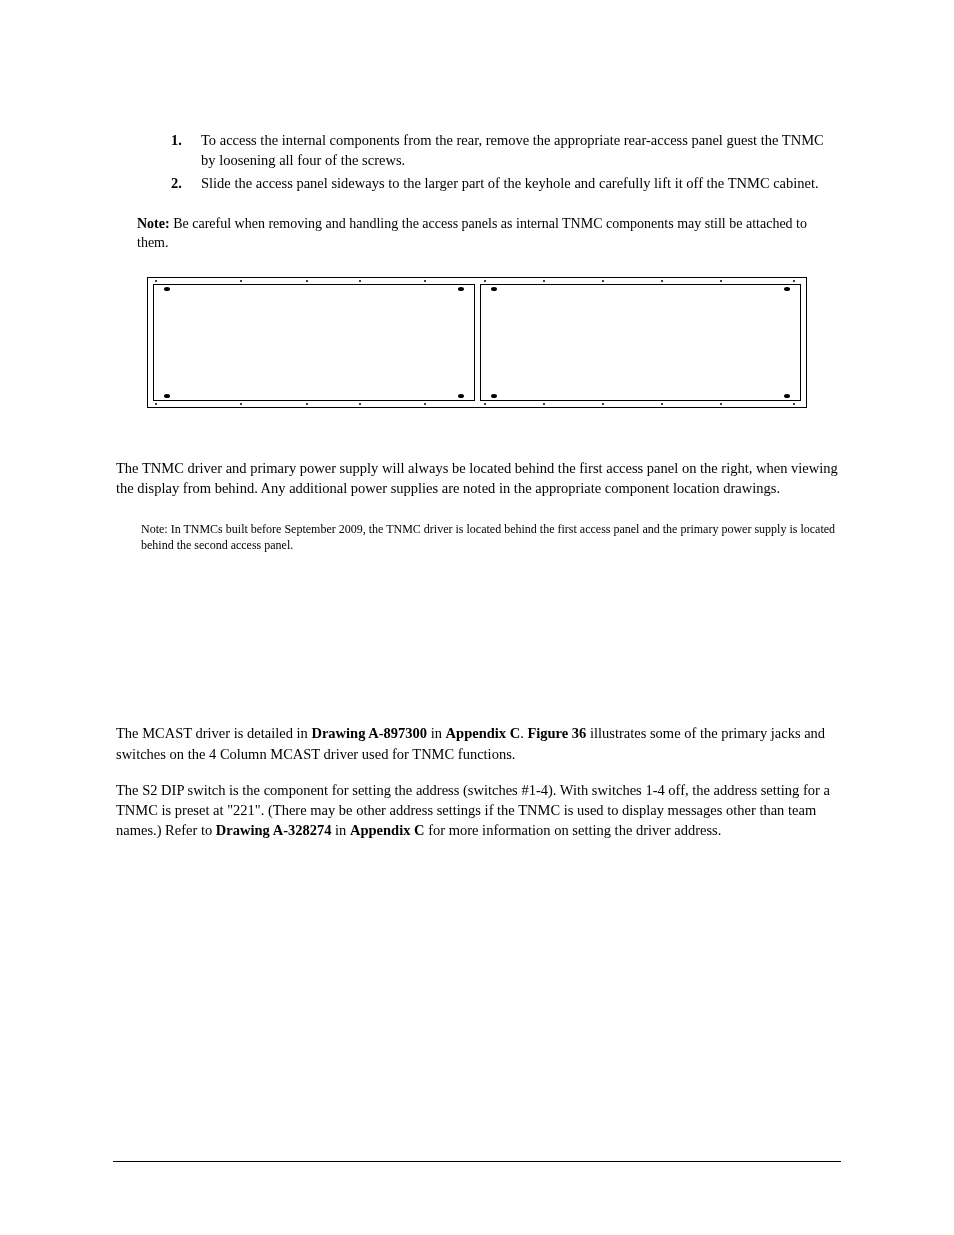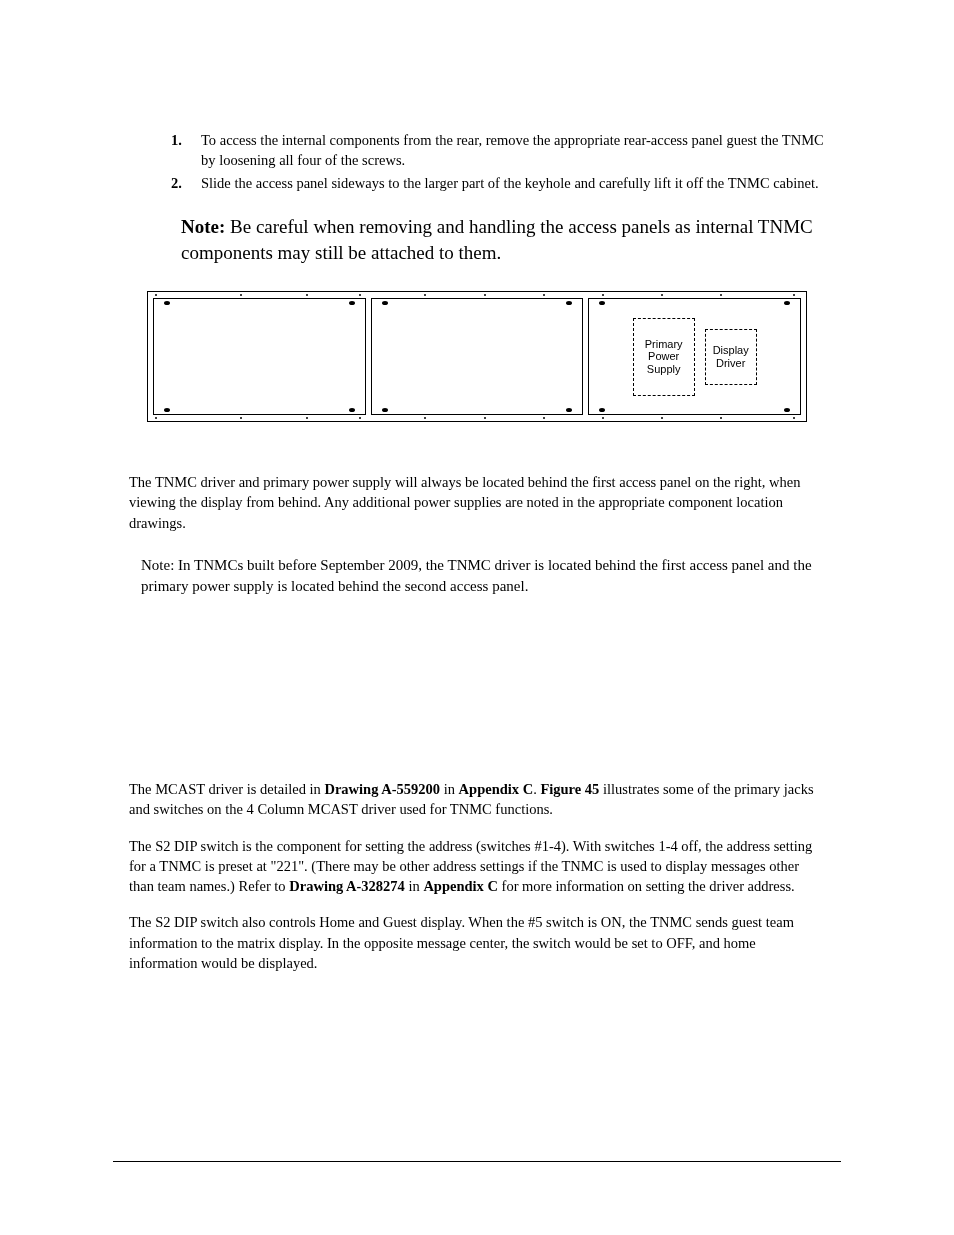--- a/index.html
+++ b/index.html
@@ -29,25 +29,25 @@
     margin-bottom: 2px;
   }
   .ordered-list .num {
     font-weight: bold;
     width: 30px;
     flex-shrink: 0;
   }
   .para {
     font-size: 14.5px;
     line-height: 1.40;
-    margin: 16px;
+    margin: 3px;
   }
   .note-block {
-    margin: 21px 0 0 68px;
-    font-size: 19px;
+    margin: 21px 0 0 24px;
+    font-size: 14px;
     line-height: 1.40;
   }
   .note-block .label, .bold {
     font-weight: bold;
   }
   .figure {
     margin: 24px auto 50px auto;
     width: 660px;
     height: 131px;
   }
@@ -119,21 +119,21 @@
   .section { margin-bottom: 16px; }
   .hr {
     border: none;
     border-top: 1.5px solid #000;
     position: absolute;
     left: 113px; right: 113px;
     bottom: 65px;
   }
   .indent-note {
     margin: 22px 0 0 28px;
-    font-size: 15px;
+    font-size: 12px;
     line-height: 1.40;
   }
 </style>
 </head>
 <body>
 
 <div class="page">
 
   <ol class="ordered-list">
     <li>
@@ -179,32 +179,20 @@
         <div class="fig-panel small">
           <div class="keyholes top">
               <span class="kh"></span>
               <span class="kh"></span>
             </div>
           <div class="keyholes bottom">
               <span class="kh"></span>
               <span class="kh"></span>
             </div>
         </div>
-        <div class="fig-panel large">
-          <div class="keyholes top">
-              <span class="kh"></span>
-              <span class="kh"></span>
-            </div>
-          <div class="keyholes bottom">
-              <span class="kh"></span>
-              <span class="kh"></span>
-            </div>
-          <div class="dashed-box db-primary">Primary Power Supply</div>
-          <div class="dashed-box db-driver">Display Driver</div>
-        </div>
       </div>
       <div class="fig-rail">
         <span class="dot" style="left:1%"></span>
           <span class="dot" style="left:14%"></span>
           <span class="dot" style="left:24%"></span>
         <span class="dot" style="left:32%"></span>
           <span class="dot" style="left:42%"></span>
           <span class="dot" style="left:51%"></span>
         <span class="dot" style="left:60%"></span>
           <span class="dot" style="left:69%"></span>
@@ -217,24 +205,23 @@
 
   <p class="para section">The TNMC driver and primary power supply will always be located behind the first access panel on the right, when viewing the display from behind. Any additional power supplies are noted in the appropriate component location drawings.</p>
 
   <p class="indent-note">
     <span class="label">Note:</span><span> In TNMCs built before September 2009, the TNMC driver is located behind the first access panel and the primary power supply is located behind the second access panel.</span>
   </p>
 
   <div style="height:166px"></div>
 
   <p class="para section">
-    <span>The MCAST driver is detailed in </span><span class="bold">Drawing A-559200</span><span> in </span><span class="bold">Appendix C</span><span>. </span><span class="bold">Figure 45</span><span> illustrates some of the primary jacks and switches on the 4 Column MCAST driver used for TNMC functions.</span>
+    <span>The MCAST driver is detailed in </span><span class="bold">Drawing A-897300</span><span> in </span><span class="bold">Appendix C</span><span>. </span><span class="bold">Figure 36</span><span> illustrates some of the primary jacks and switches on the 4 Column MCAST driver used for TNMC functions.</span>
   </p>
 
   <p class="para section">
     <span>The S2 DIP switch is the component for setting the address (switches #1-4). With switches 1-4 off, the address setting for a TNMC is preset at "221". (There may be other address settings if the TNMC is used to display messages other than team names.) Refer to </span><span class="bold">Drawing A-328274</span><span> in </span><span class="bold">Appendix C</span><span> for more information on setting the driver address.</span>
   </p>
 
-  <p class="para section">The S2 DIP switch also controls Home and Guest display. When the #5 switch is ON, the TNMC sends guest team information to the matrix display. In the opposite message center, the switch would be set to OFF, and home information would be displayed.</p>
 
   <hr class="hr">
 
 </div>
 
 </body></html>

